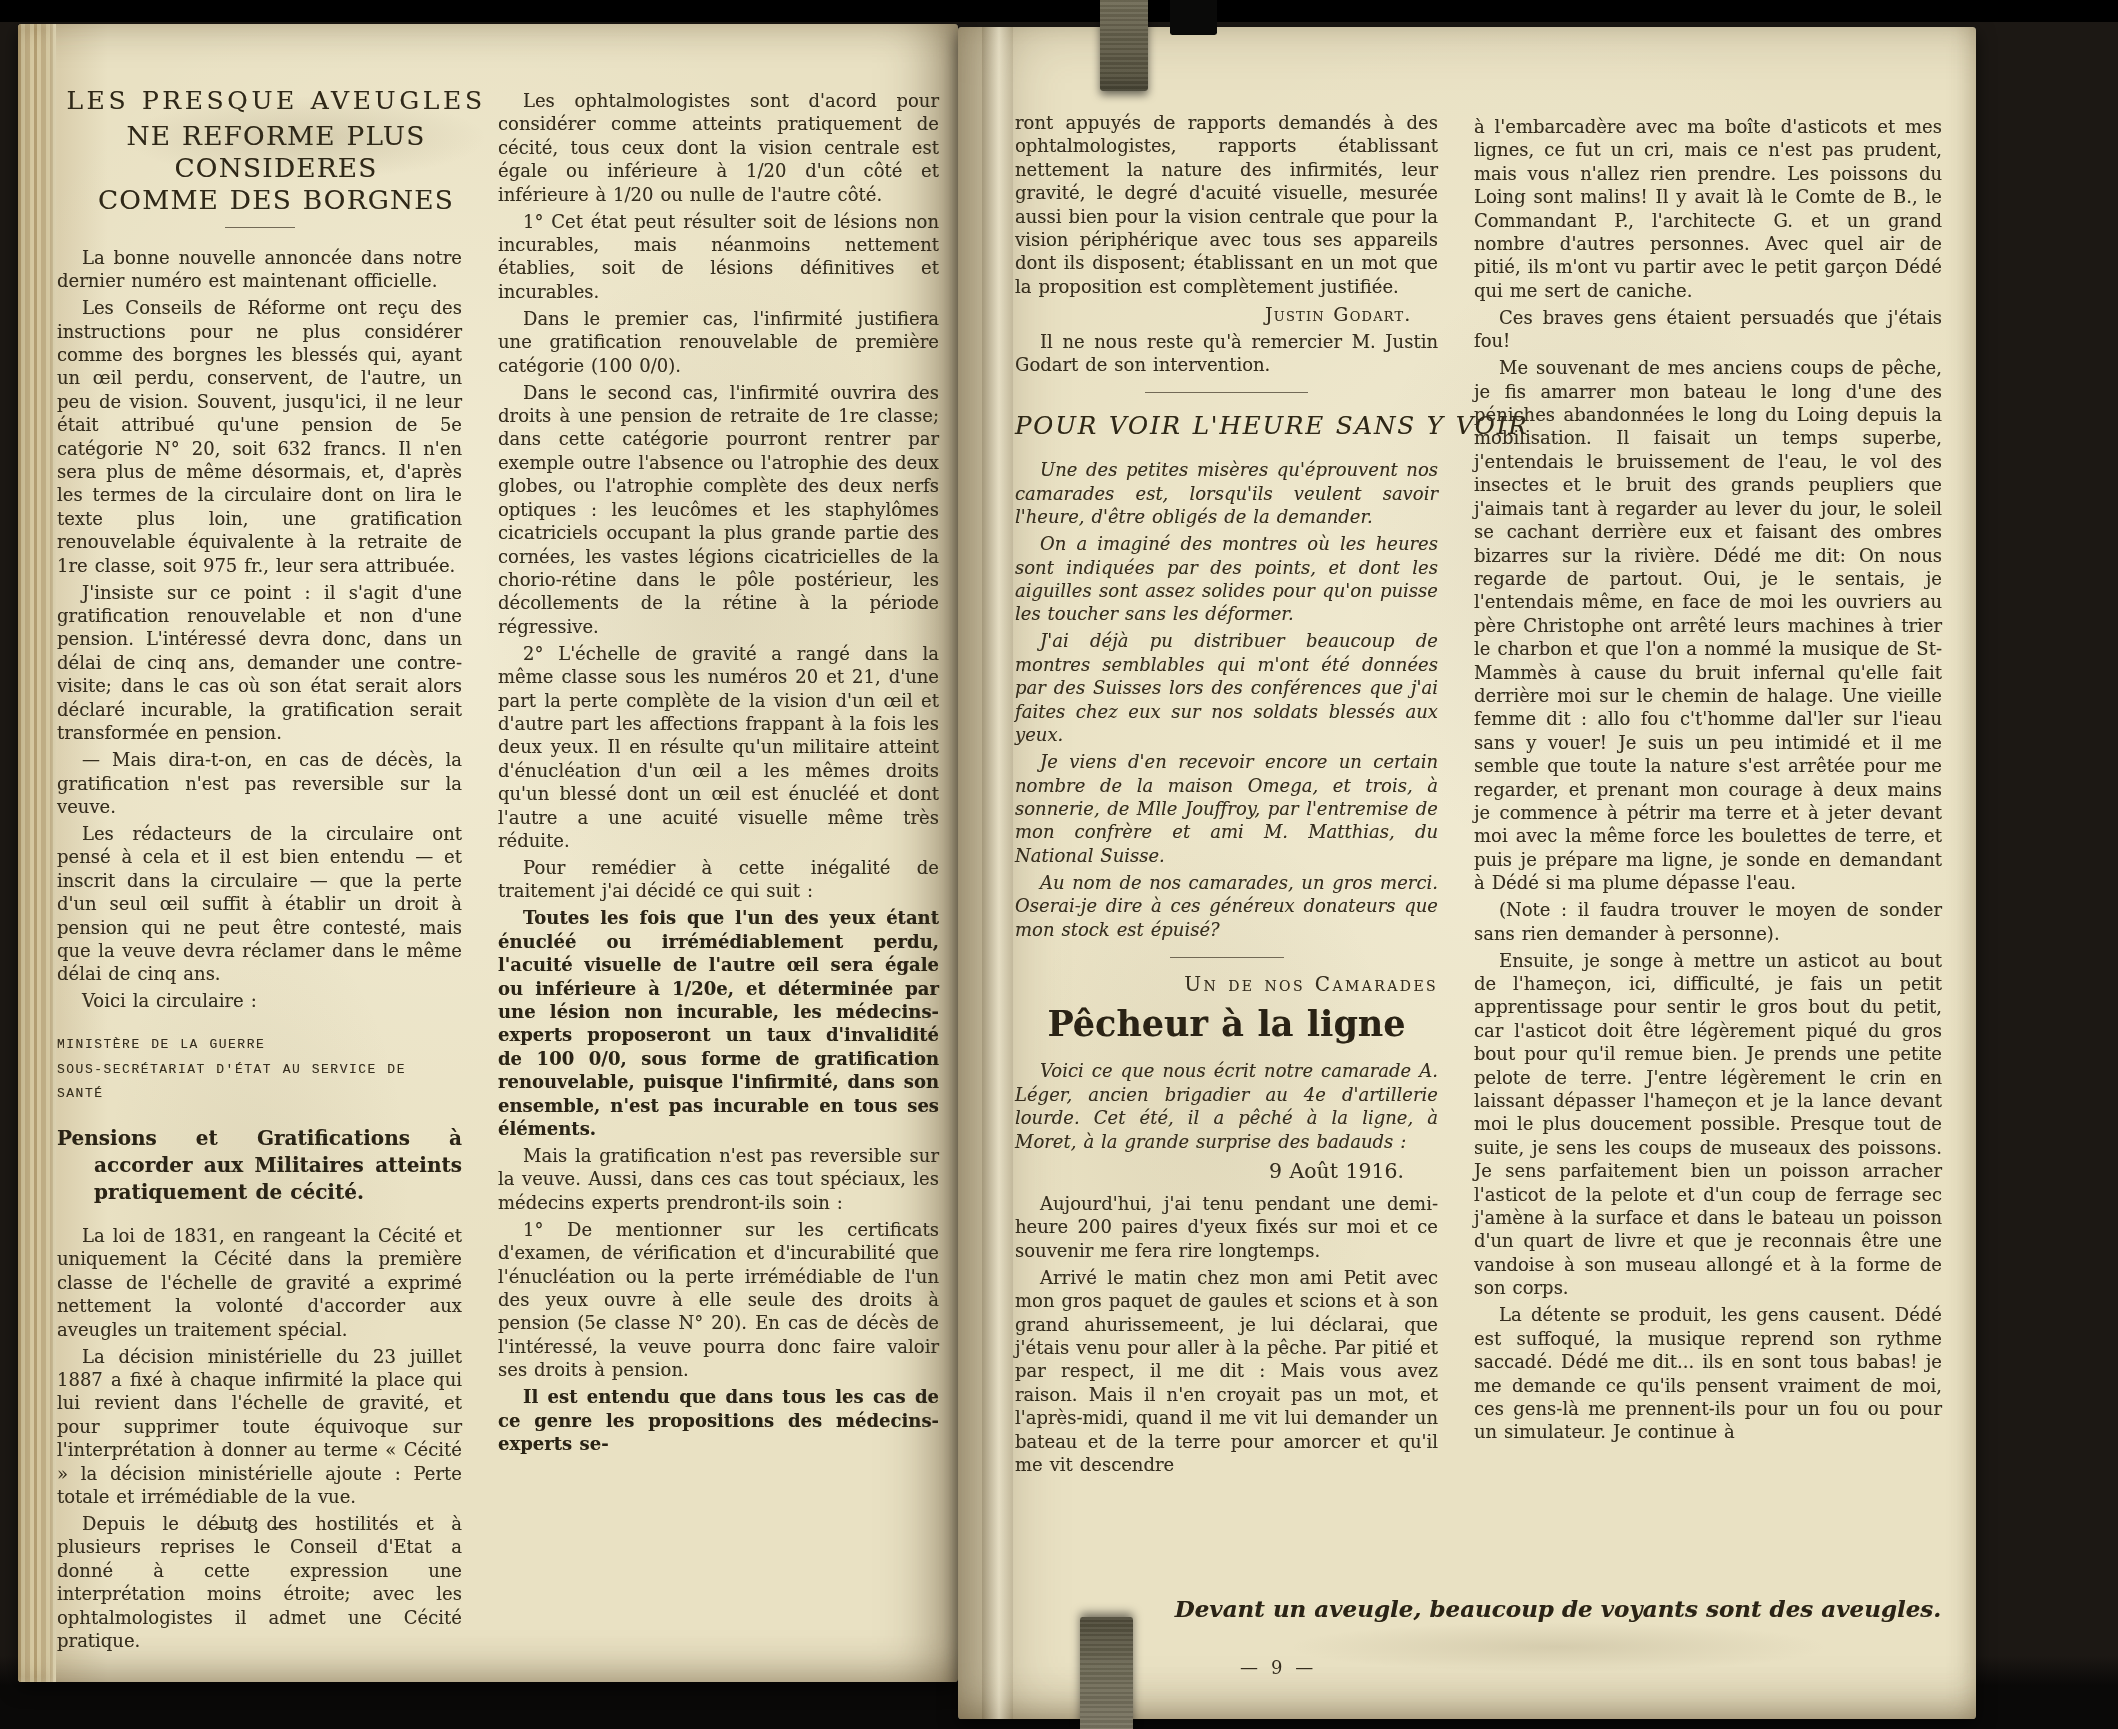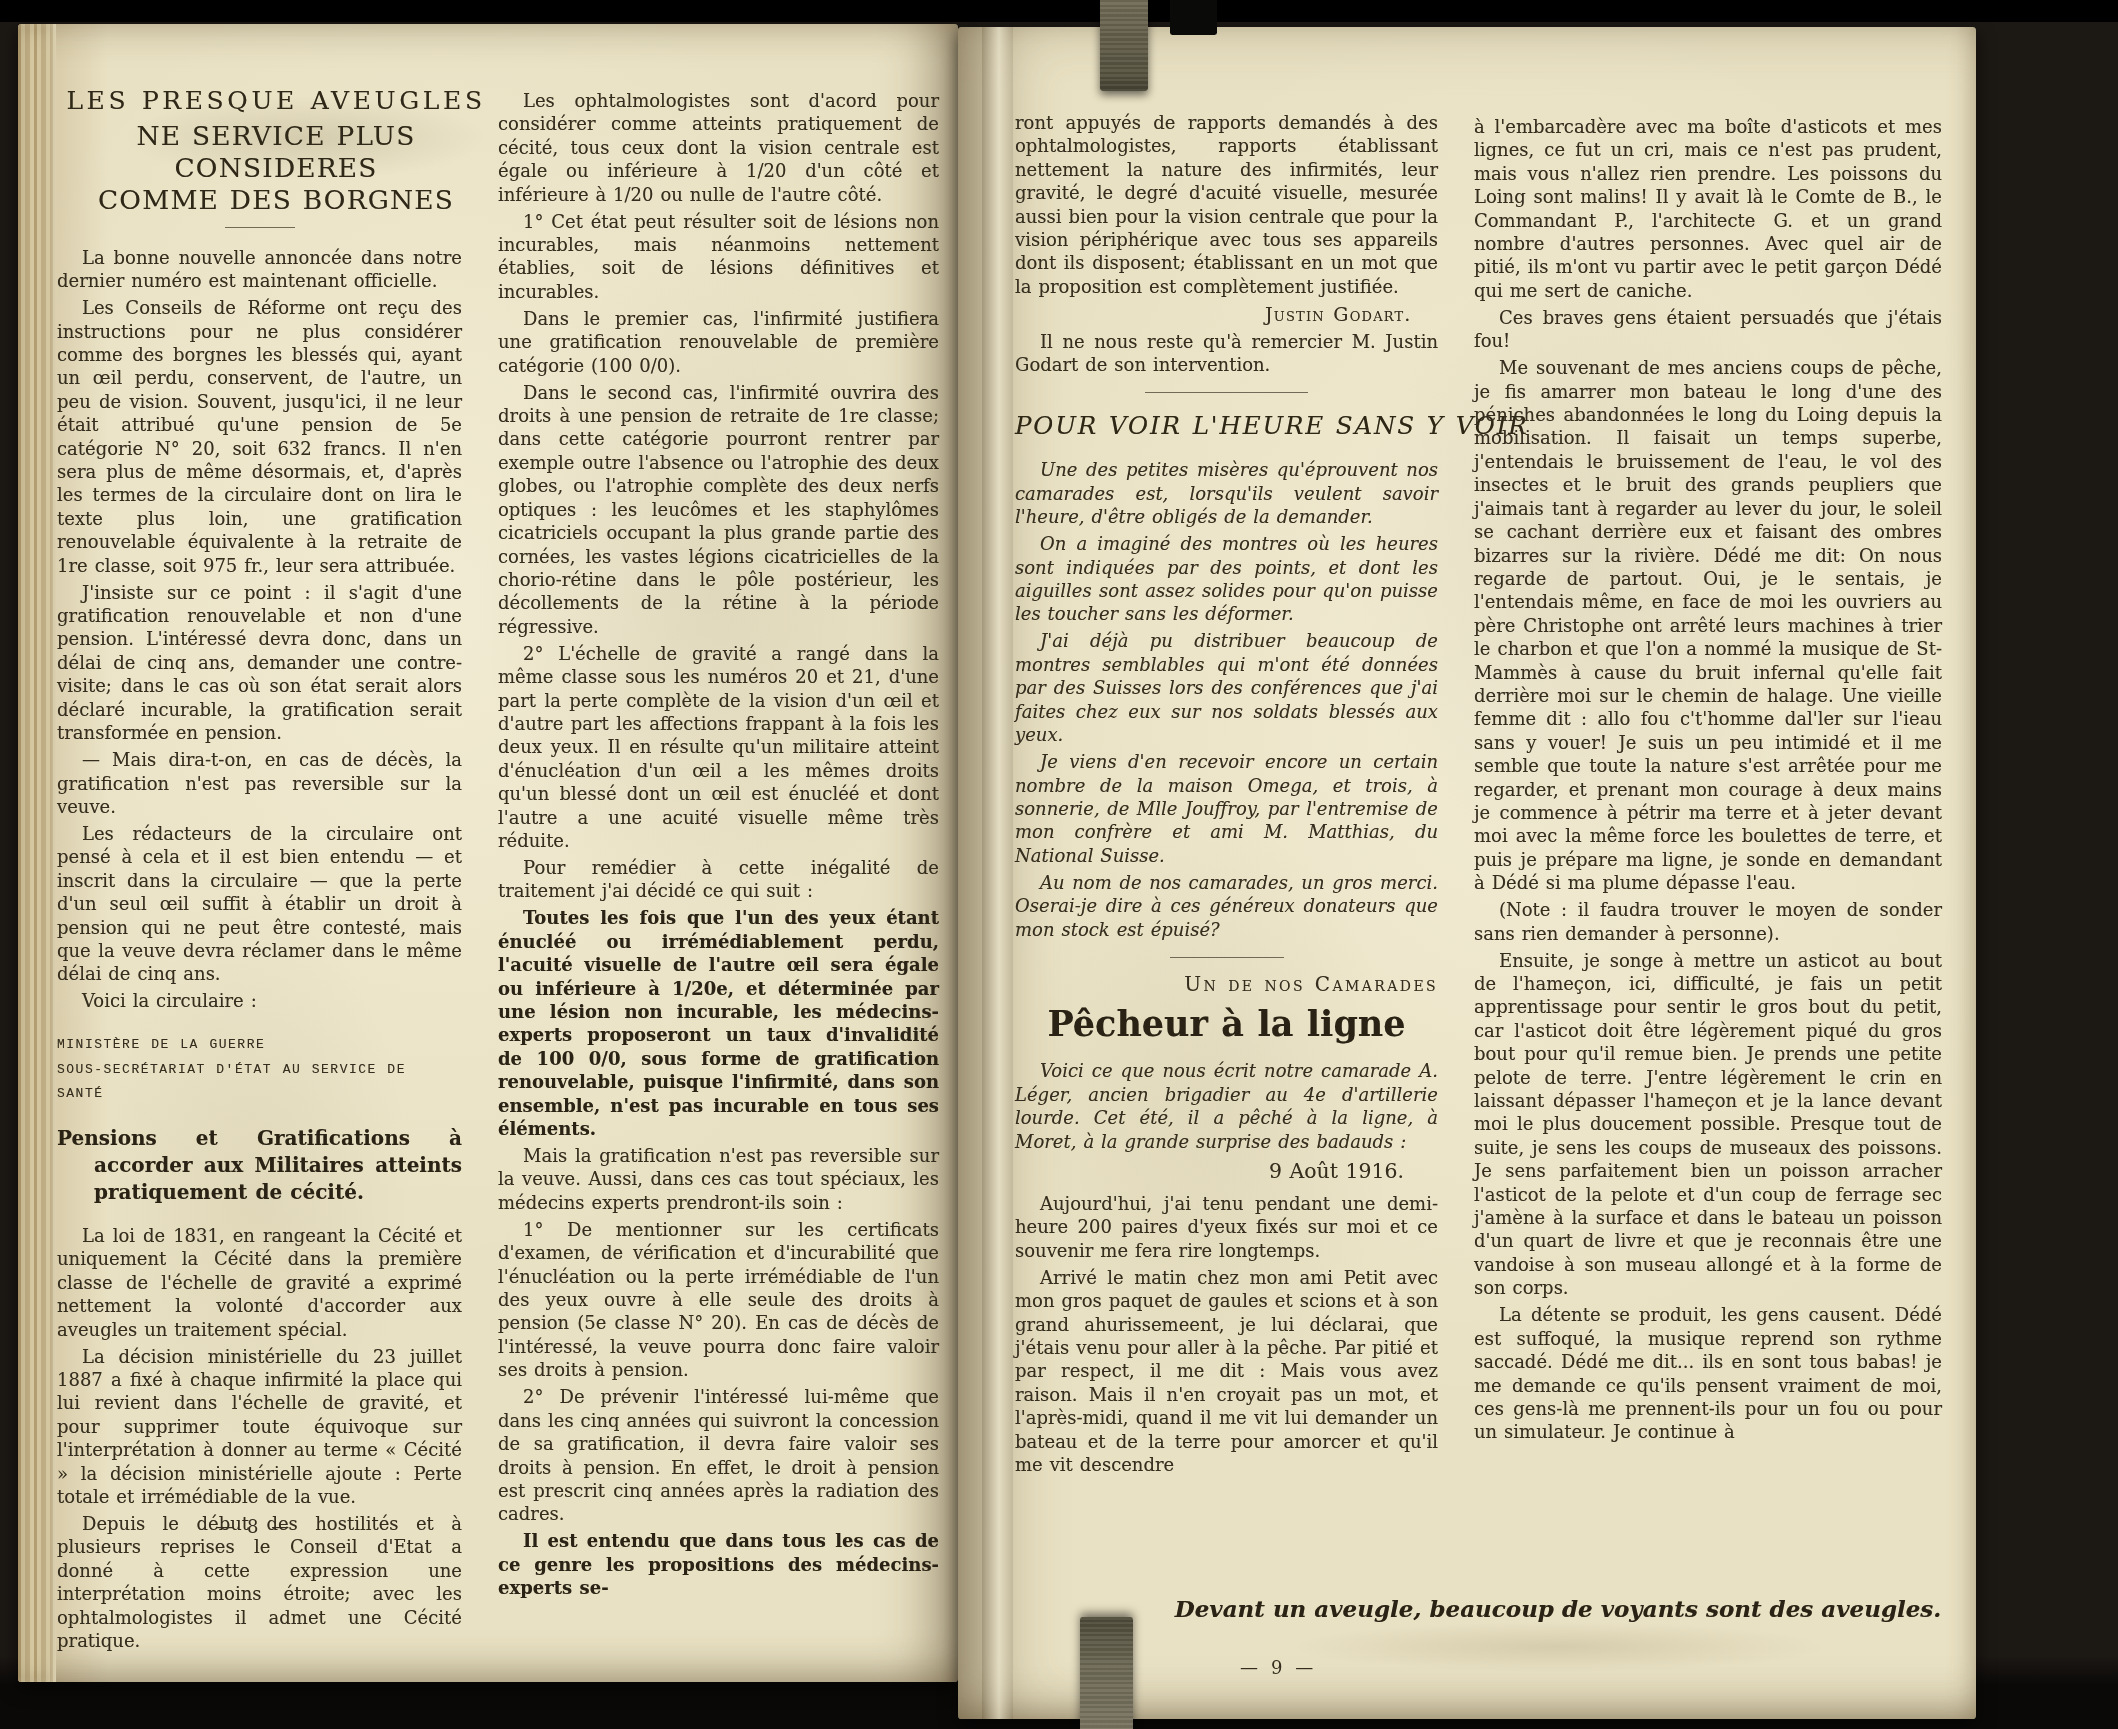--- a/index.html
+++ b/index.html
@@ -72,21 +72,21 @@
 
 <div class="scene">
 
   <div class="page page-left">
     <div class="edge-stack"></div>
     <div class="ghosts g8"></div>
 
     <div class="col p8col1">
       <div class="headline">
         <div class="hl1">LES PRESQUE AVEUGLES</div>
-        <div class="hl2">NE SERVICE PLUS CONSIDERES</div>
+        <div class="hl2">NE REFORME PLUS CONSIDERES</div>
         <div class="hl2">COMME DES BORGNES</div>
       </div>
       <div class="rule rule-short"></div>
       <p class="ind">La bonne nouvelle annoncée dans notre dernier numéro est maintenant officielle.</p>
       <p class="ind">Les Conseils de Réforme ont reçu des instructions pour ne plus considérer comme des borgnes les blessés qui, ayant un œil perdu, conservent, de l'autre, un peu de vision. Souvent, jusqu'ici, il ne leur était attribué qu'une pension de 5e catégorie N° 20, soit 632 francs. Il n'en sera plus de même désormais, et, d'après les termes de la circulaire dont on lira le texte plus loin, une gratification renouvelable équivalente à la retraite de 1re classe, soit 975 fr., leur sera attribuée.</p>
       <p class="ind">J'insiste sur ce point : il s'agit d'une gratification renouvelable et non d'une pension. L'intéressé devra donc, dans un délai de cinq ans, demander une contre-visite; dans le cas où son état serait alors déclaré incurable, la gratification serait transformée en pension.</p>
       <p class="ind">— Mais dira-t-on, en cas de décès, la gratification n'est pas reversible sur la veuve.</p>
       <p class="ind">Les rédacteurs de la circulaire ont pensé à cela et il est bien entendu — et inscrit dans la circulaire — que la perte d'un seul œil suffit à établir un droit à pension qui ne peut être contesté, mais que la veuve devra réclamer dans le même délai de cinq ans.</p>
       <p class="ind">Voici la circulaire :</p>
       <div class="ministry">
@@ -103,21 +103,20 @@
     <div class="col p8col2">
       <p class="ind">Les ophtalmologistes sont d'acord pour considérer comme atteints pratiquement de cécité, tous ceux dont la vision centrale est égale ou inférieure à 1/20 d'un côté et inférieure à 1/20 ou nulle de l'autre côté.</p>
       <p class="ind">1° Cet état peut résulter soit de lésions non incurables, mais néanmoins nettement établies, soit de lésions définitives et incurables.</p>
       <p class="ind">Dans le premier cas, l'infirmité justifiera une gratification renouvelable de première catégorie (100 0/0).</p>
       <p class="ind">Dans le second cas, l'infirmité ouvrira des droits à une pension de retraite de 1re classe; dans cette catégorie pourront rentrer par exemple outre l'absence ou l'atrophie des deux globes, ou l'atrophie complète des deux nerfs optiques : les leucômes et les staphylômes cicatriciels occupant la plus grande partie des cornées, les vastes légions cicatricielles de la chorio-rétine dans le pôle postérieur, les décollements de la rétine à la période régressive.</p>
       <p class="ind">2° L'échelle de gravité a rangé dans la même classe sous les numéros 20 et 21, d'une part la perte complète de la vision d'un œil et d'autre part les affections frappant à la fois les deux yeux. Il en résulte qu'un militaire atteint d'énucléation d'un œil a les mêmes droits qu'un blessé dont un œil est énucléé et dont l'autre a une acuité visuelle même très réduite.</p>
       <p class="ind">Pour remédier à cette inégalité de traitement j'ai décidé ce qui suit :</p>
       <p class="ind bold">Toutes les fois que l'un des yeux étant énucléé ou irrémédiablement perdu, l'acuité visuelle de l'autre œil sera égale ou inférieure à 1/20e, et déterminée par une lésion non incurable, les médecins-experts proposeront un taux d'invalidité de 100 0/0, sous forme de gratification renouvelable, puisque l'infirmité, dans son ensemble, n'est pas incurable en tous ses éléments.</p>
       <p class="ind">Mais la gratification n'est pas reversible sur la veuve. Aussi, dans ces cas tout spéciaux, les médecins experts prendront-ils soin :</p>
       <p class="ind">1° De mentionner sur les certificats d'examen, de vérification et d'incurabilité que l'énucléation ou la perte irrémédiable de l'un des yeux ouvre à elle seule des droits à pension (5e classe N° 20). En cas de décès de l'intéressé, la veuve pourra donc faire valoir ses droits à pension.</p>
-      <p class="ind">2° De prévenir l'intéressé lui-même que dans les cinq années qui suivront la concession de sa gratification, il devra faire valoir ses droits à pension. En effet, le droit à pension est prescrit cinq années après la radiation des cadres.</p>
       <p class="ind bold">Il est entendu que dans tous les cas de ce genre les propositions des médecins-experts se-</p>
     </div>
 
     <div class="pnum pnum8">— 8 —</div>
   </div>
 
   <div class="page page-right">
     <div class="crease"></div>
     <div class="ghosts g9"></div>
 

